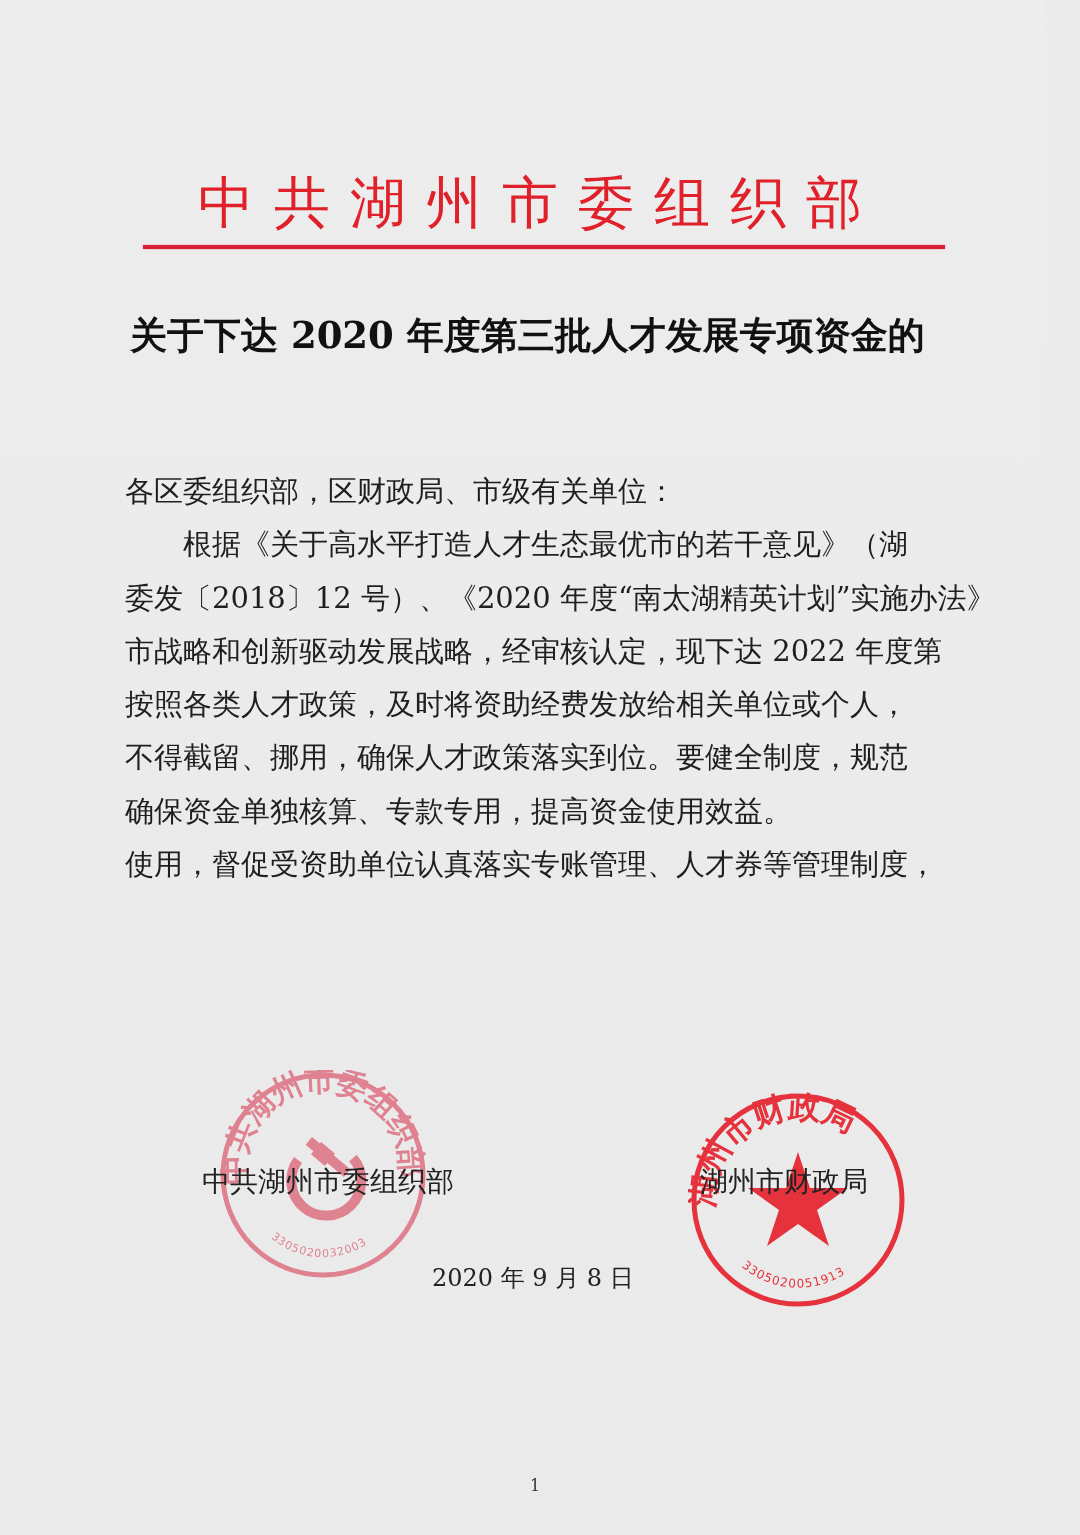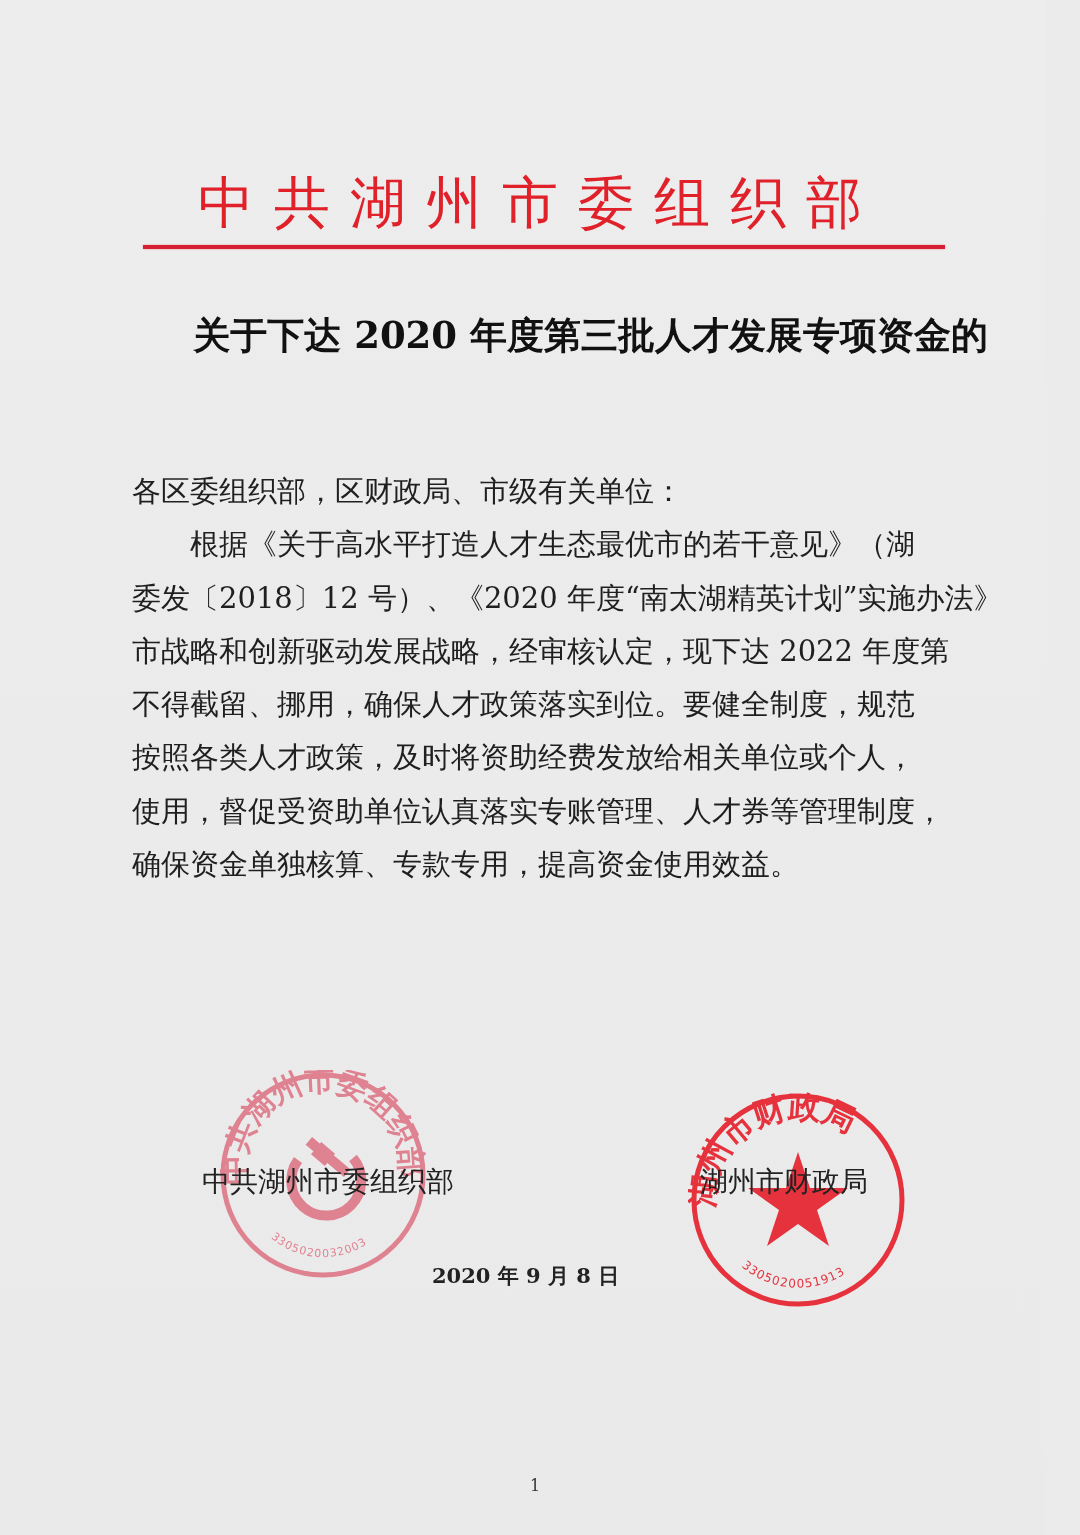--- a/index.html
+++ b/index.html
@@ -42,32 +42,31 @@
     width: 802px;
     height: 4px;
     background: #d42030;
     box-shadow: 0 0 2px rgba(240,80,90,0.6);
   }
   .title {
     position: absolute;
     left: 130px;
     width: 810px;
     top: 310px;
-    text-align: right;
+    text-align: left;
     font-family: "DejaVu Serif", "Liberation Serif", serif;
     font-weight: bold;
     font-size: 37px;
     line-height: 50px;
     color: #111;
-    margin-left: 48px;
   }
   .title .line { display: block; white-space: nowrap; }
   .body-text {
     position: absolute;
-    left: 132px;
+    left: 125px;
     width: 800px;
     top: 465px;
     font-size: 29px;
     line-height: 53.3px;
     color: #1f1f1f;
   }
   .body-text p {
     margin: 0;
     white-space: nowrap;
   }
@@ -87,25 +86,24 @@
     top: 1163px;
     font-size: 28px;
     color: #222;
     white-space: nowrap;
     z-index: 3;
   }
   .date {
     position: absolute;
     left: 432px;
     top: 1262px;
-    font-size: 21px;
+    font-size: 24px;
     color: #222;
     white-space: nowrap;
     z-index: 3;
-    font-weight: bold;
   }
   .page-num {
     position: absolute;
     left: 530px;
     top: 1476px;
     font-size: 16px;
     color: #333;
   }
   .seal {
     position: absolute;
@@ -126,24 +124,24 @@
     <span class="line">关于下达 2020 年度第三批人才发展专项资金的</span>
   </div>
 
   <div class="body-text">
     <p>各区委组织部，区财政局、市级有关单位：</p>
 
     <p class="indent">根据《关于高水平打造人才生态最优市的若干意见》（湖</p>
     <p>委发〔2018〕12 号）、《2020 年度“南太湖精英计划”实施办法》</p>
     <p>市战略和创新驱动发展战略，经审核认定，现下达 2022 年度第</p>
 
+    <p>按照各类人才政策，及时将资助经费发放给相关单位或个人，</p>
     <p>不得截留、挪用，确保人才政策落实到位。要健全制度，规范</p>
-    <p>按照各类人才政策，及时将资助经费发放给相关单位或个人，</p>
+    <p>确保资金单独核算、专款专用，提高资金使用效益。</p>
     <p>使用，督促受资助单位认真落实专账管理、人才券等管理制度，</p>
-    <p>确保资金单独核算、专款专用，提高资金使用效益。</p>
 
   </div>
 
   <svg class="seal seal-left" viewBox="0 0 210 210">
     <circle cx="105" cy="105" r="100" fill="none" stroke="#d9435a" stroke-width="5"></circle>
     <defs>
       <path id="arcL" d="M 30 120 A 78 78 0 1 1 180 120"></path>
       <path id="arcLb" d="M 45 160 A 80 80 0 0 0 165 160"></path>
     </defs>
     <text font-size="30" fill="#d9435a" font-family="DejaVu Sans, sans-serif" font-weight="bold">

